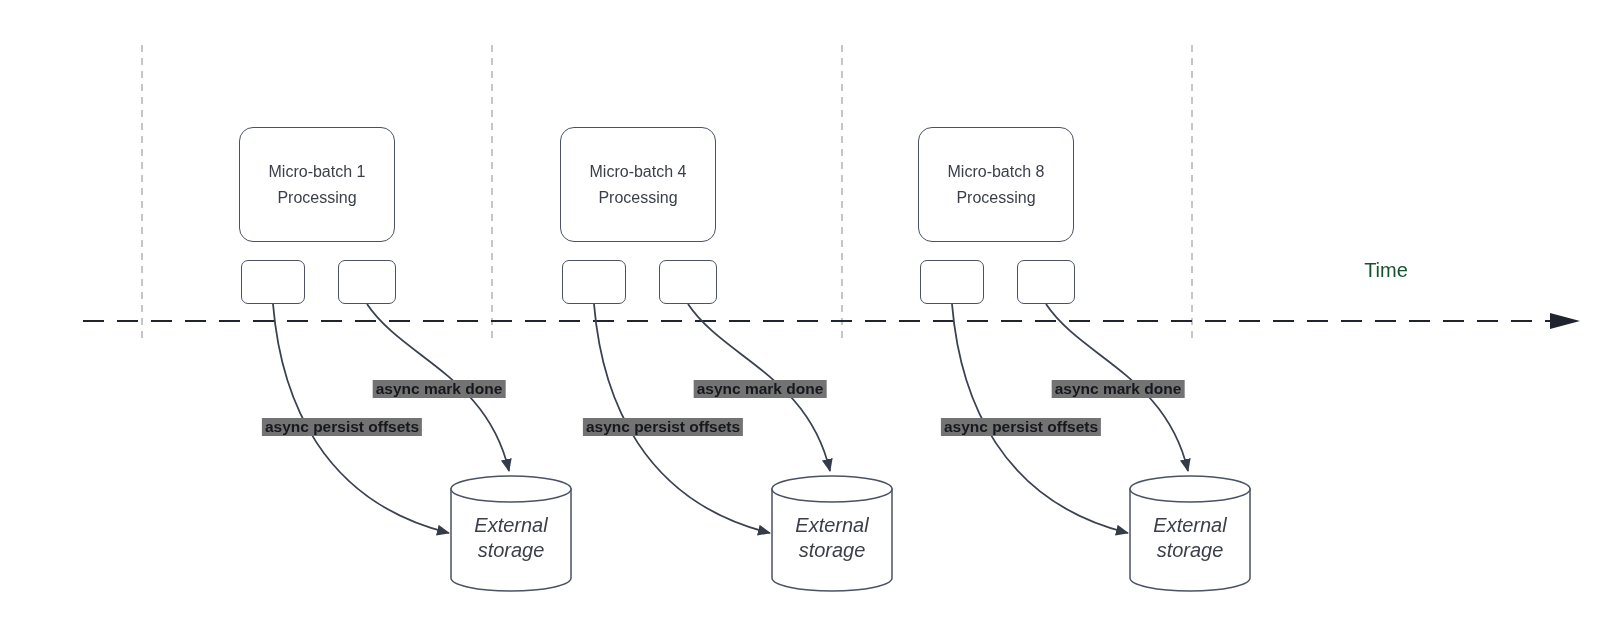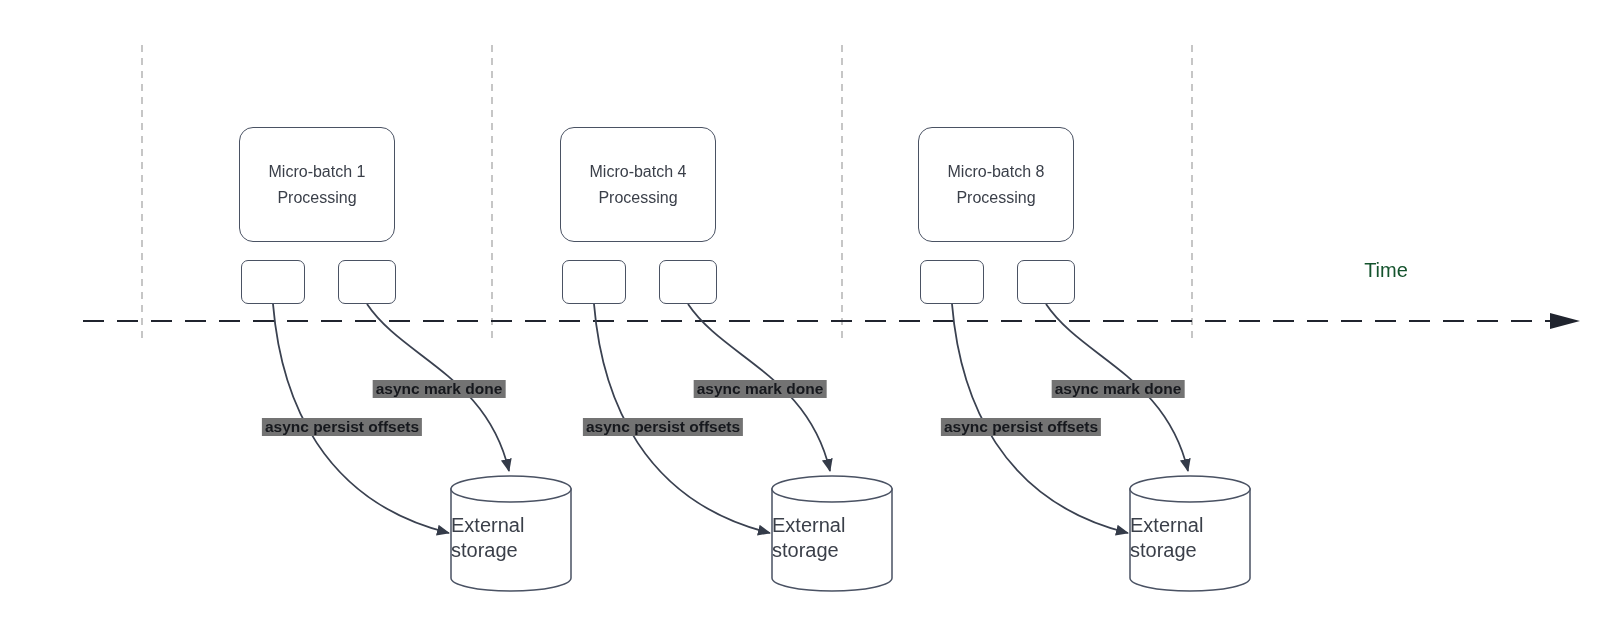--- a/index.html
+++ b/index.html
@@ -63,24 +63,25 @@
     font-size: 15.5px;
     font-weight: bold;
     color: #16181d;
   }
   .arrow-label.persist { left: 56px;  top: 418px; margin-left: 47px; }
   .arrow-label.mark    { left: 200px; top: 380px; }
   .cyl-text {
     position: absolute;
     left: 212px; top: 513px;
     width: 120px;
-    text-align: left;
+    text-align: center;
     font-size: 20px;
     line-height: 25px;
     color: #3a3f49;
+    font-style: italic;
   }
   .time-label {
     position: absolute;
     left: 1346px; top: 259px;
     width: 80px;
     text-align: center;
     font-size: 20px;
     color: #14532d;
   }
 </style>

